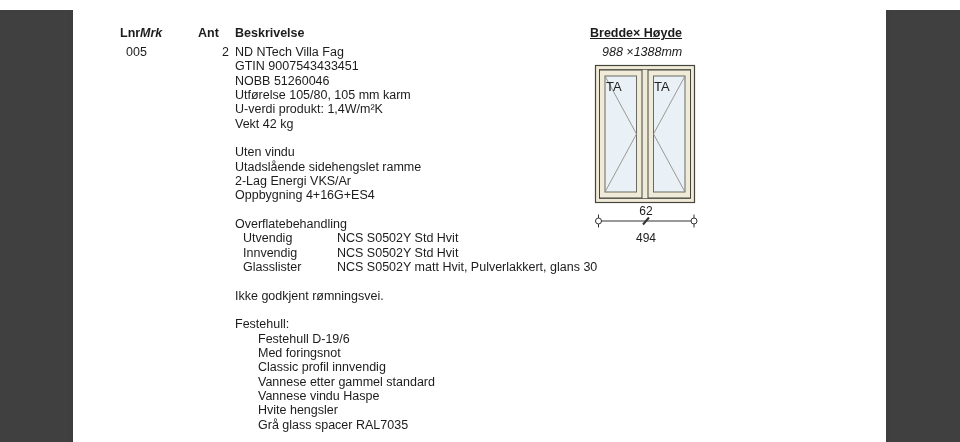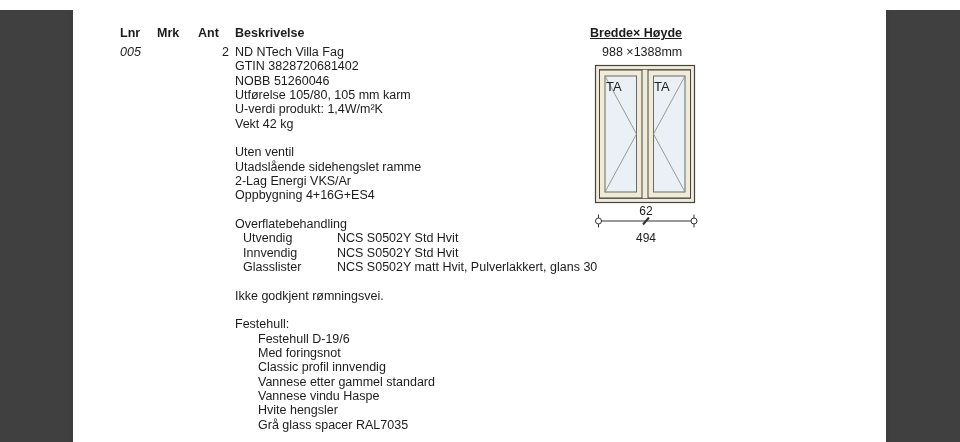--- a/index.html
+++ b/index.html
@@ -26,39 +26,39 @@
   .detail-item{padding-left:23px;}
   svg text{font-family:"Liberation Sans",sans-serif;}
 </style>
 </head>
 <body>
 
 <div class="stage">
   <div class="page">
 
     <div class="abs hdr" style="left:47px;top:16px;">Lnr</div>
-    <div class="abs hdr" style="left:84px;top:16px;">Mrk</div>
+    <div class="abs hdr" style="left:67px;top:16px;font-style:italic;">Mrk</div>
     <div class="abs hdr right" style="left:115px;top:16px;width:41px;text-align:center;">Ant</div>
     <div class="abs hdr" style="left:162px;top:16px;">Beskrivelse</div>
     <div class="abs hdr" style="left:517px;top:16px;text-decoration:underline;">Bredde× Høyde</div>
 
-    <div class="abs txt" style="left:47px;top:35px;font-style:italic;">005</div>
+    <div class="abs txt" style="left:53px;top:35px;">005</div>
     <div class="abs txt" style="left:77px;top:35px;"></div>
     <div class="abs txt right" style="left:115px;top:35px;width:41px;">2</div>
-    <div class="abs txt" style="left:529px;top:35px;">988 ×1388mm</div>
+    <div class="abs txt" style="left:529px;top:35px;font-style:italic;">988 ×1388mm</div>
 
     <div class="desc">
       <div>ND NTech Villa Fag</div>
-      <div>GTIN 3828720681402</div>
+      <div>GTIN 9007543433451</div>
       <div>NOBB 51260046</div>
       <div>Utførelse 105/80, 105 mm karm</div>
       <div>U-verdi produkt: 1,4W/m²K</div>
       <div>Vekt 42 kg</div>
       <div class="gap"></div>
-      <div>Uten ventil</div>
+      <div>Uten vindu</div>
       <div>Utadslående sidehengslet ramme</div>
       <div>2-Lag Energi VKS/Ar</div>
       <div>Oppbygning 4+16G+ES4</div>
       <div class="gap"></div>
       <div>Overflatebehandling</div>
       <div class="surface-row">
         <span class="surface-label">Utvendig</span><span>NCS S0502Y Std Hvit</span>
       </div>
       <div class="surface-row">
         <span class="surface-label">Innvendig</span><span>NCS S0502Y Std Hvit</span>

